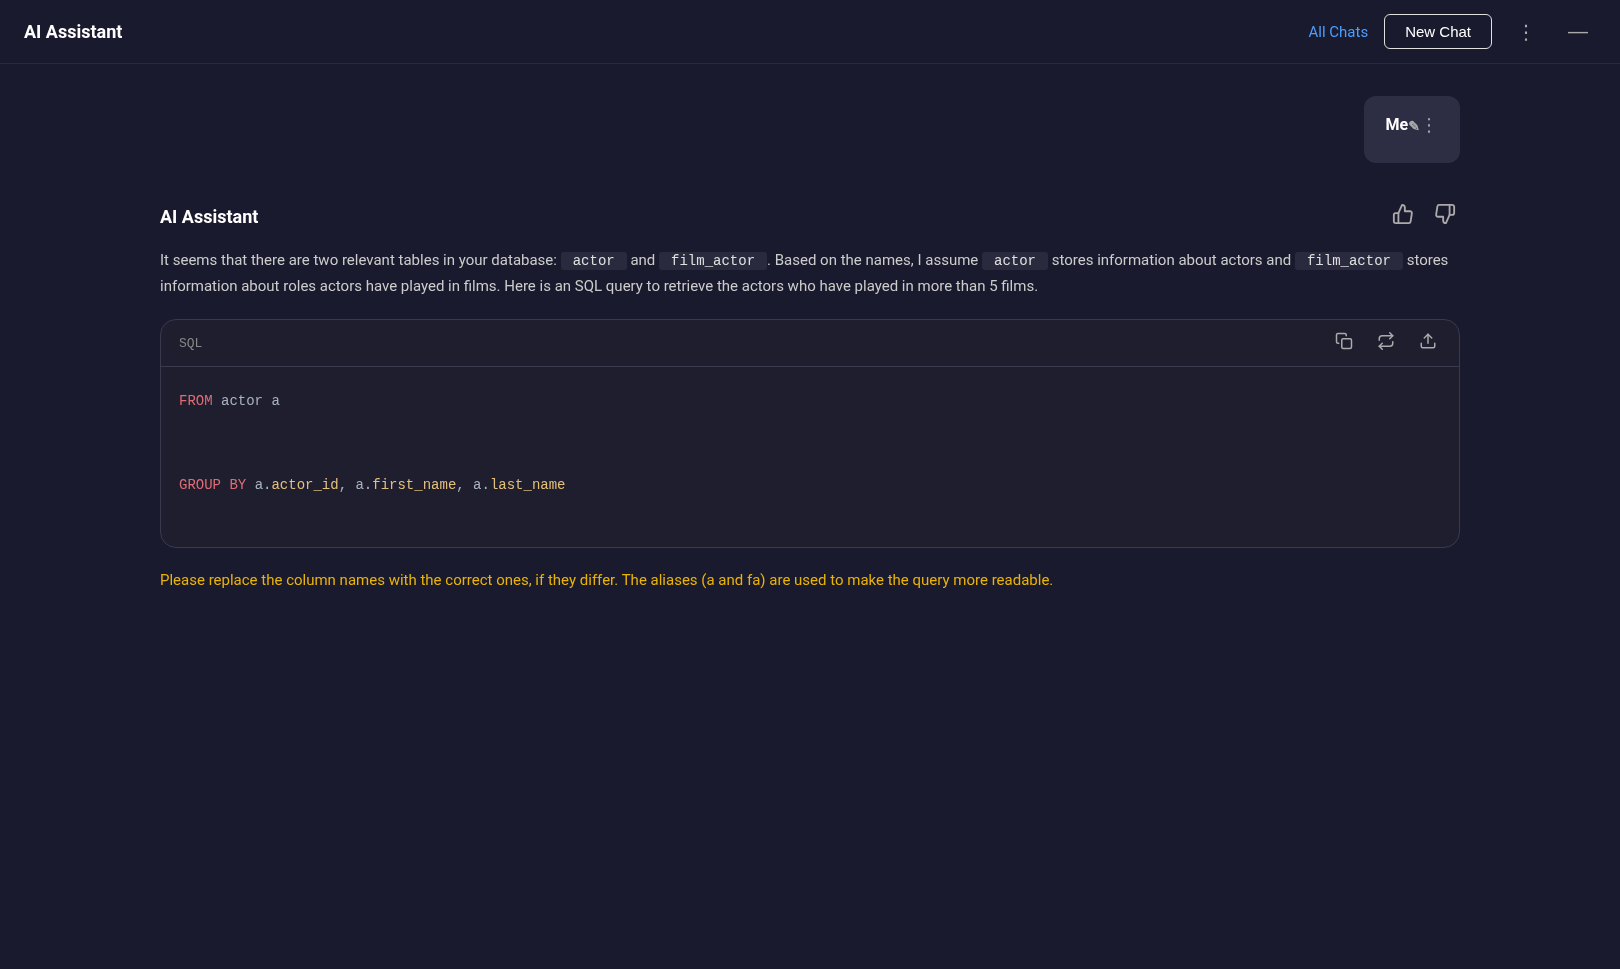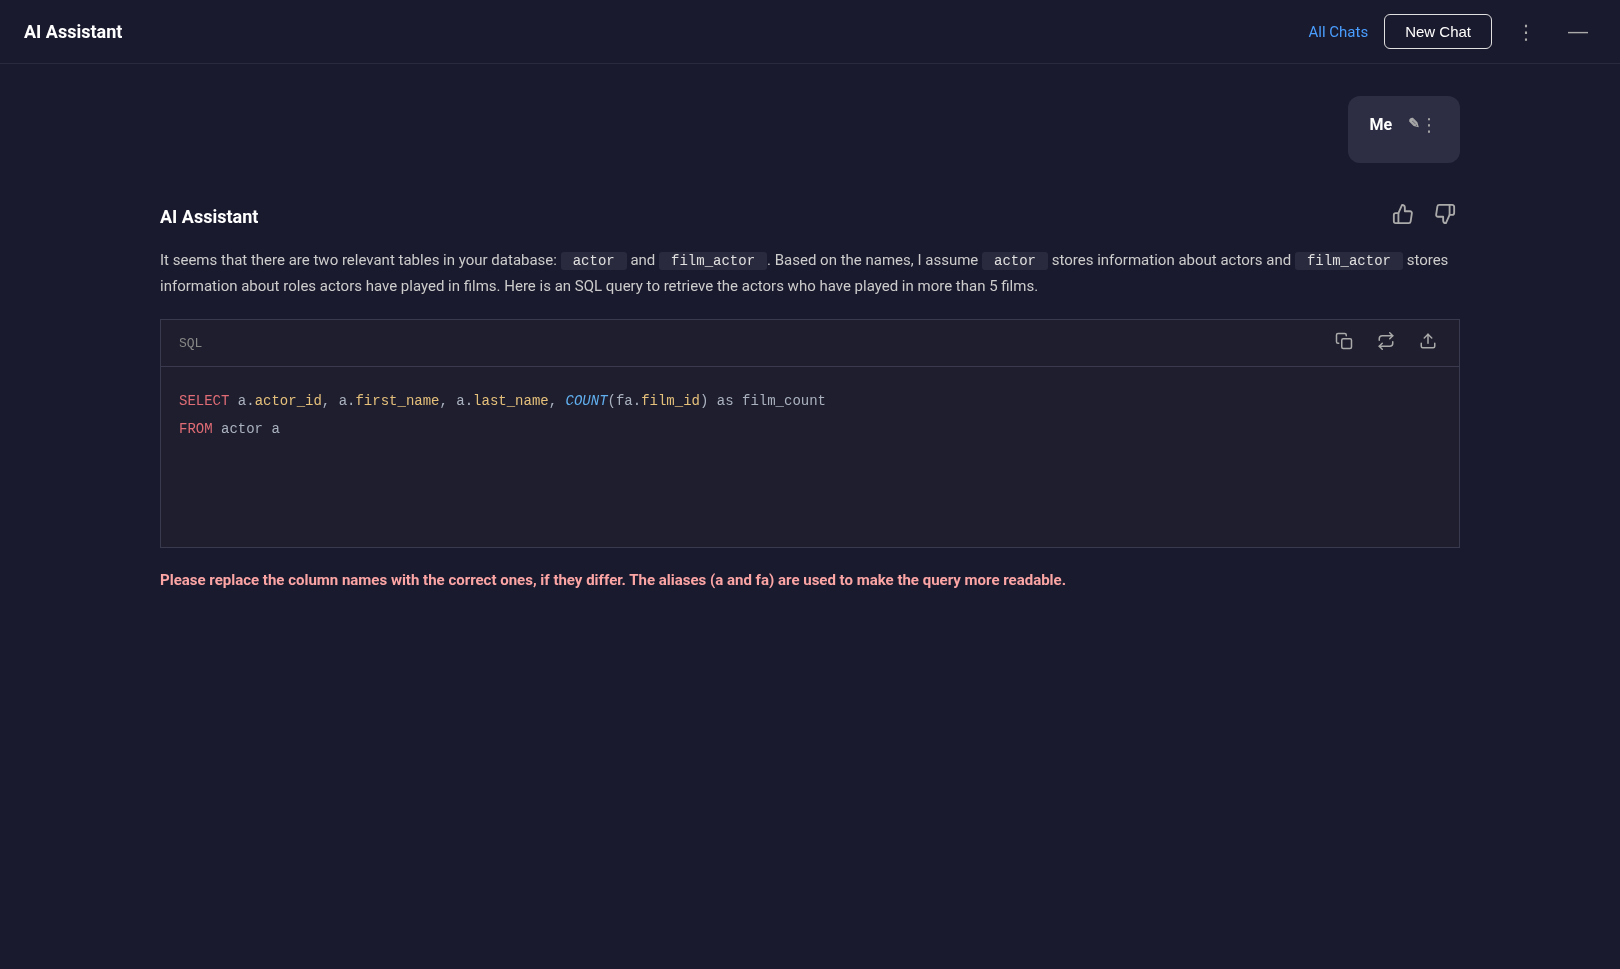--- a/index.html
+++ b/index.html
@@ -103,22 +103,22 @@
       align-items: center;
       justify-content: space-between;
       margin-bottom: 10px;
     }
 
     .user-message-name {
       font-size: 16px;
       font-weight: 700;
       color: #ffffff;
       display: flex;
-      align-items: flex-start;
-      gap: 16px;
+      align-items: flex-end;
+      gap: 0;
     }
 
     .edit-icon {
       color: #aaaaaa;
       font-size: 14px;
     }
 
     .message-options-icon {
       color: #aaaaaa;
       font-size: 18px;
@@ -176,21 +176,21 @@
       padding: 1px 12px;
       border-radius: 3px;
       font-size: 14px;
       color: #e0e0e0;
     }
 
     
     .code-block-wrapper {
       background-color: #1e1e2e;
       border: 1px solid #3a3a4e;
-      border-radius: 0;
+      border-radius: 16px;
       margin-bottom: 20px;
       overflow: hidden;
     }
 
     .code-block-header {
       display: flex;
       align-items: center;
       justify-content: space-between;
       padding: 10px 18px;
       border-bottom: 1px solid #3a3a4e;
@@ -231,23 +231,22 @@
     .kw-select { color: #e06c75; }   
     .kw-on { color: #e06c75; }     
     .kw-func { color: #61afef; font-style: italic; }
     .kw-id { color: #e5c07b; }       
     .kw-num { color: #d19a66; }      
     .kw-plain { color: #abb2bf; }
 
     
     .ai-response-footer {
       font-size: 15px;
-      color: #fca5a5;
+      color: #eab308;
       line-height: 1.7;
-      font-weight: bold;
     }
   </style>
 </head>
 <body>
 
 <header class="header">
   <div class="header-left">
     <span class="header-title">AI Assistant</span>
   </div>
   <div class="header-right">
@@ -321,35 +320,35 @@
             <svg width="18" height="18" viewBox="0 0 24 24" fill="none" stroke="#aaaaaa" stroke-width="2" stroke-linecap="round" stroke-linejoin="round">
               <path d="M21 15v4a2 2 0 0 1-2 2H5a2 2 0 0 1-2-2v-4"></path>
               <polyline points="17 8 12 3 7 8"></polyline>
               <line x1="12" y1="3" x2="12" y2="15"></line>
             </svg>
           </button>
         </div>
       </div>
       <div class="code-block-body">
 
-        <span class="code-line">
-          <span class="kw-select">SELECT</span>
-          <span class="kw-plain"> a.</span><span class="kw-id">actor_id</span><span class="kw-plain">, a.</span><span class="kw-id">first_name</span><span class="kw-plain">, a.</span><span class="kw-id">last_name</span><span class="kw-plain">, </span><span class="kw-func">COUNT</span><span class="kw-plain">(fa.</span><span class="kw-id">film_id</span><span class="kw-plain">) as film_count</span>
-        </span>
 
         <span class="code-line">
           <span class="kw-select">FROM</span>
           <span class="kw-plain"> actor a</span>
         </span>
 
         <span class="code-line">&nbsp;</span>
 
 
         <span class="code-line">&nbsp;</span>
 
+        <span class="code-line">
+          <span class="kw-select">GROUP BY</span>
+          <span class="kw-plain"> a.</span><span class="kw-id">actor_id</span><span class="kw-plain">, a.</span><span class="kw-id">first_name</span><span class="kw-plain">, a.</span><span class="kw-id">last_name</span>
+        </span>
 
         <span class="code-line">&nbsp;</span>
 
       </div>
     </div>
 
     <div class="ai-response-footer">Please replace the column names with the correct ones, if they differ. The aliases (a and fa) are used to make the query more readable.</div>
   </div>
 
 </div>

